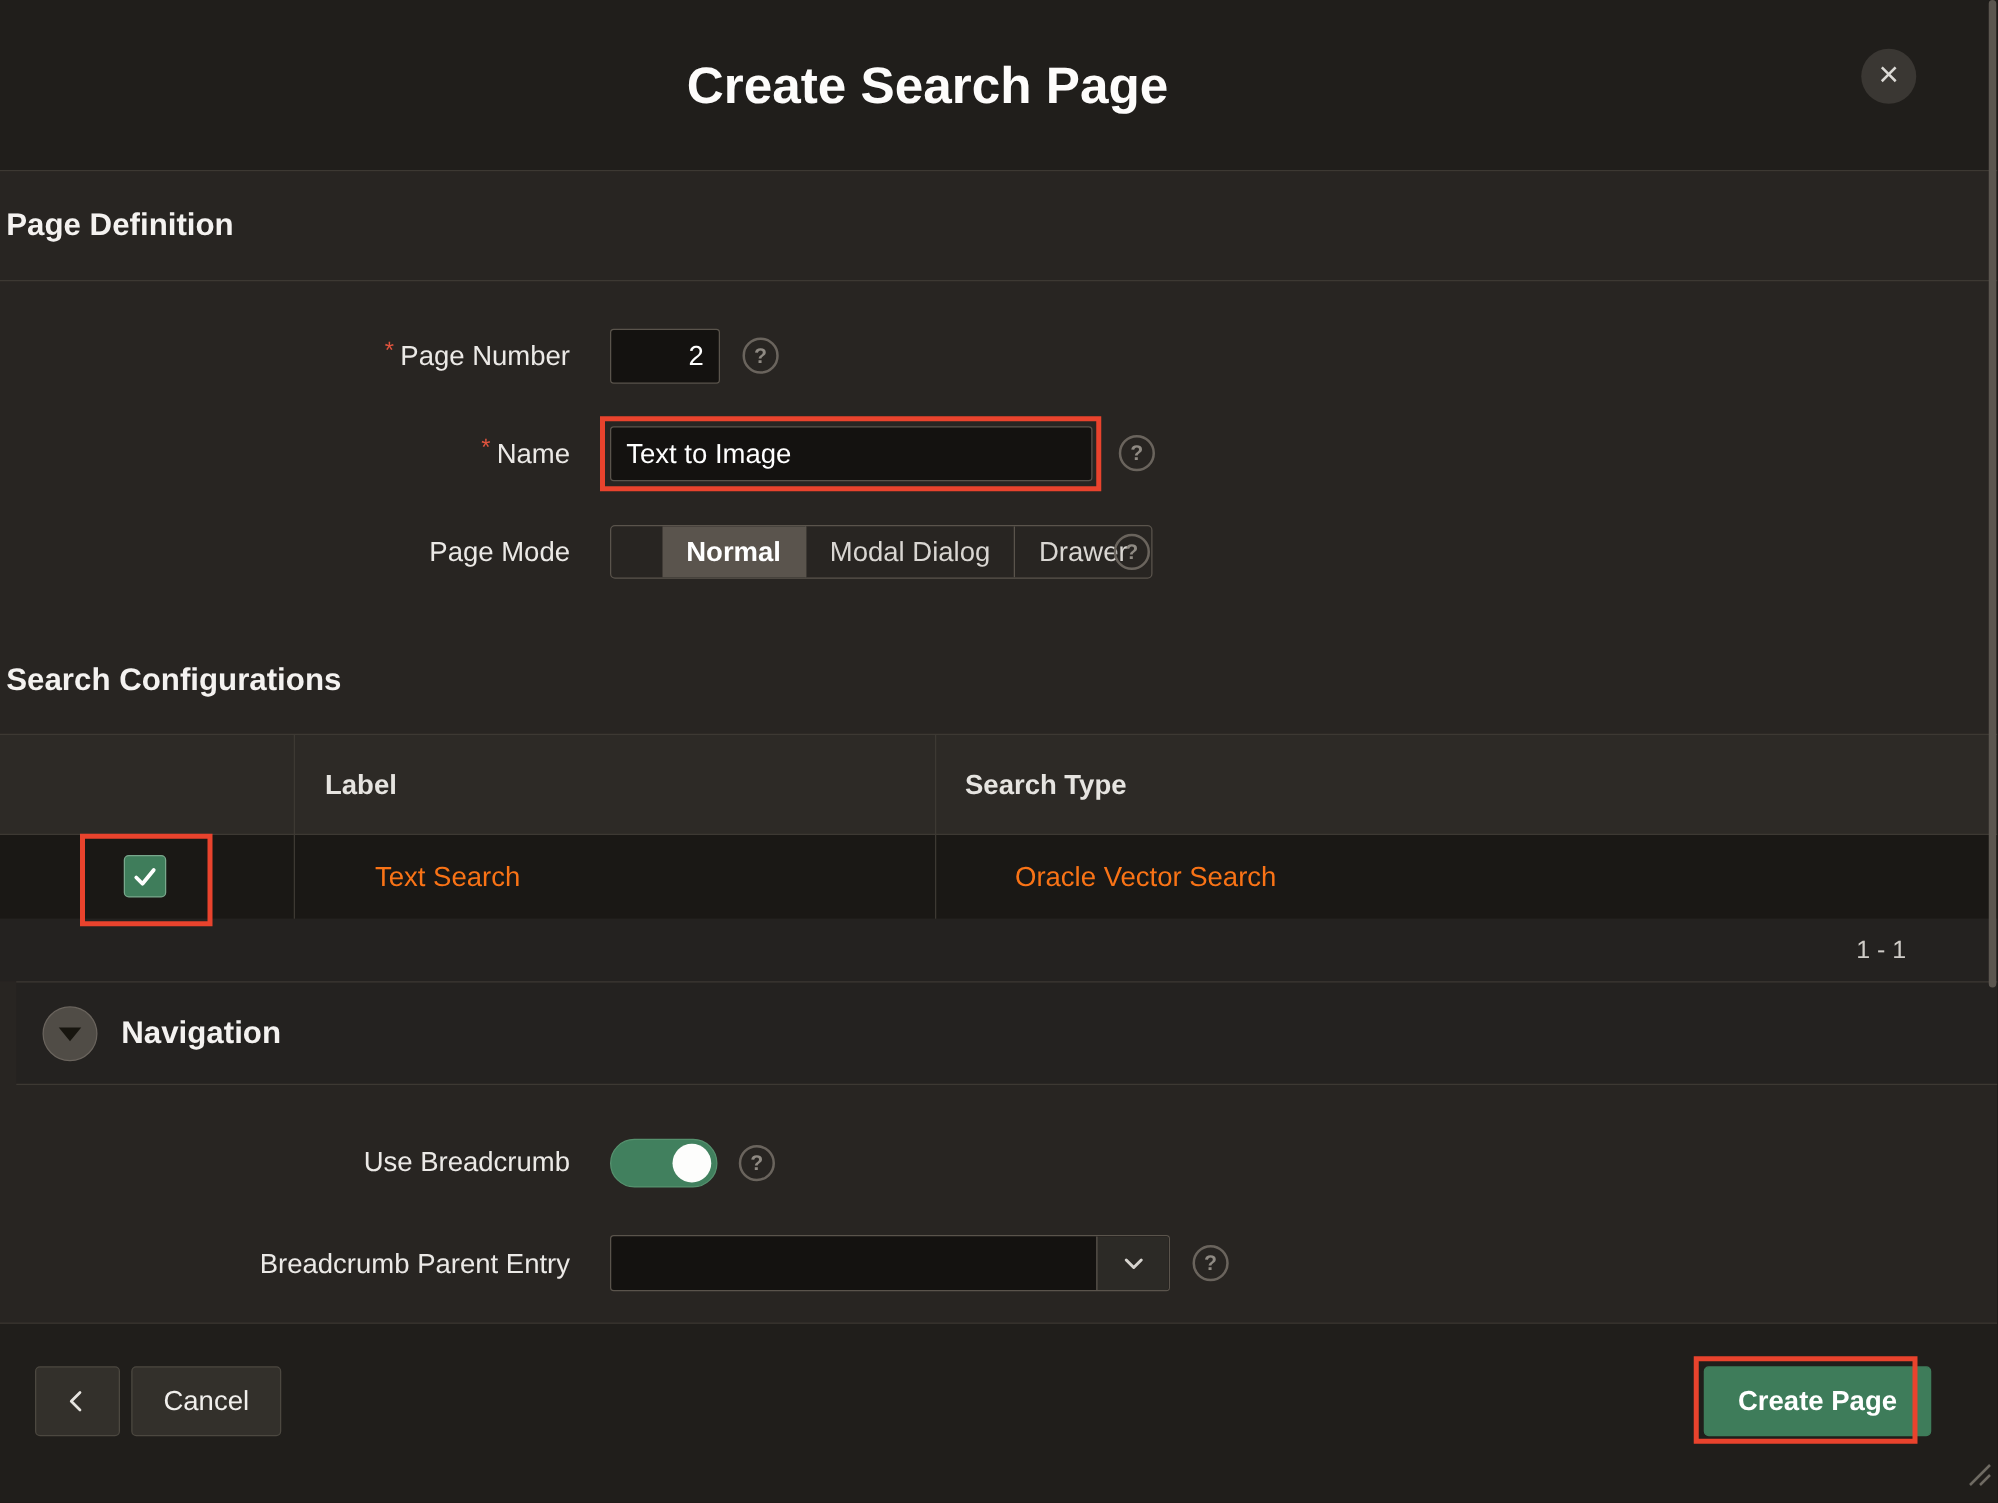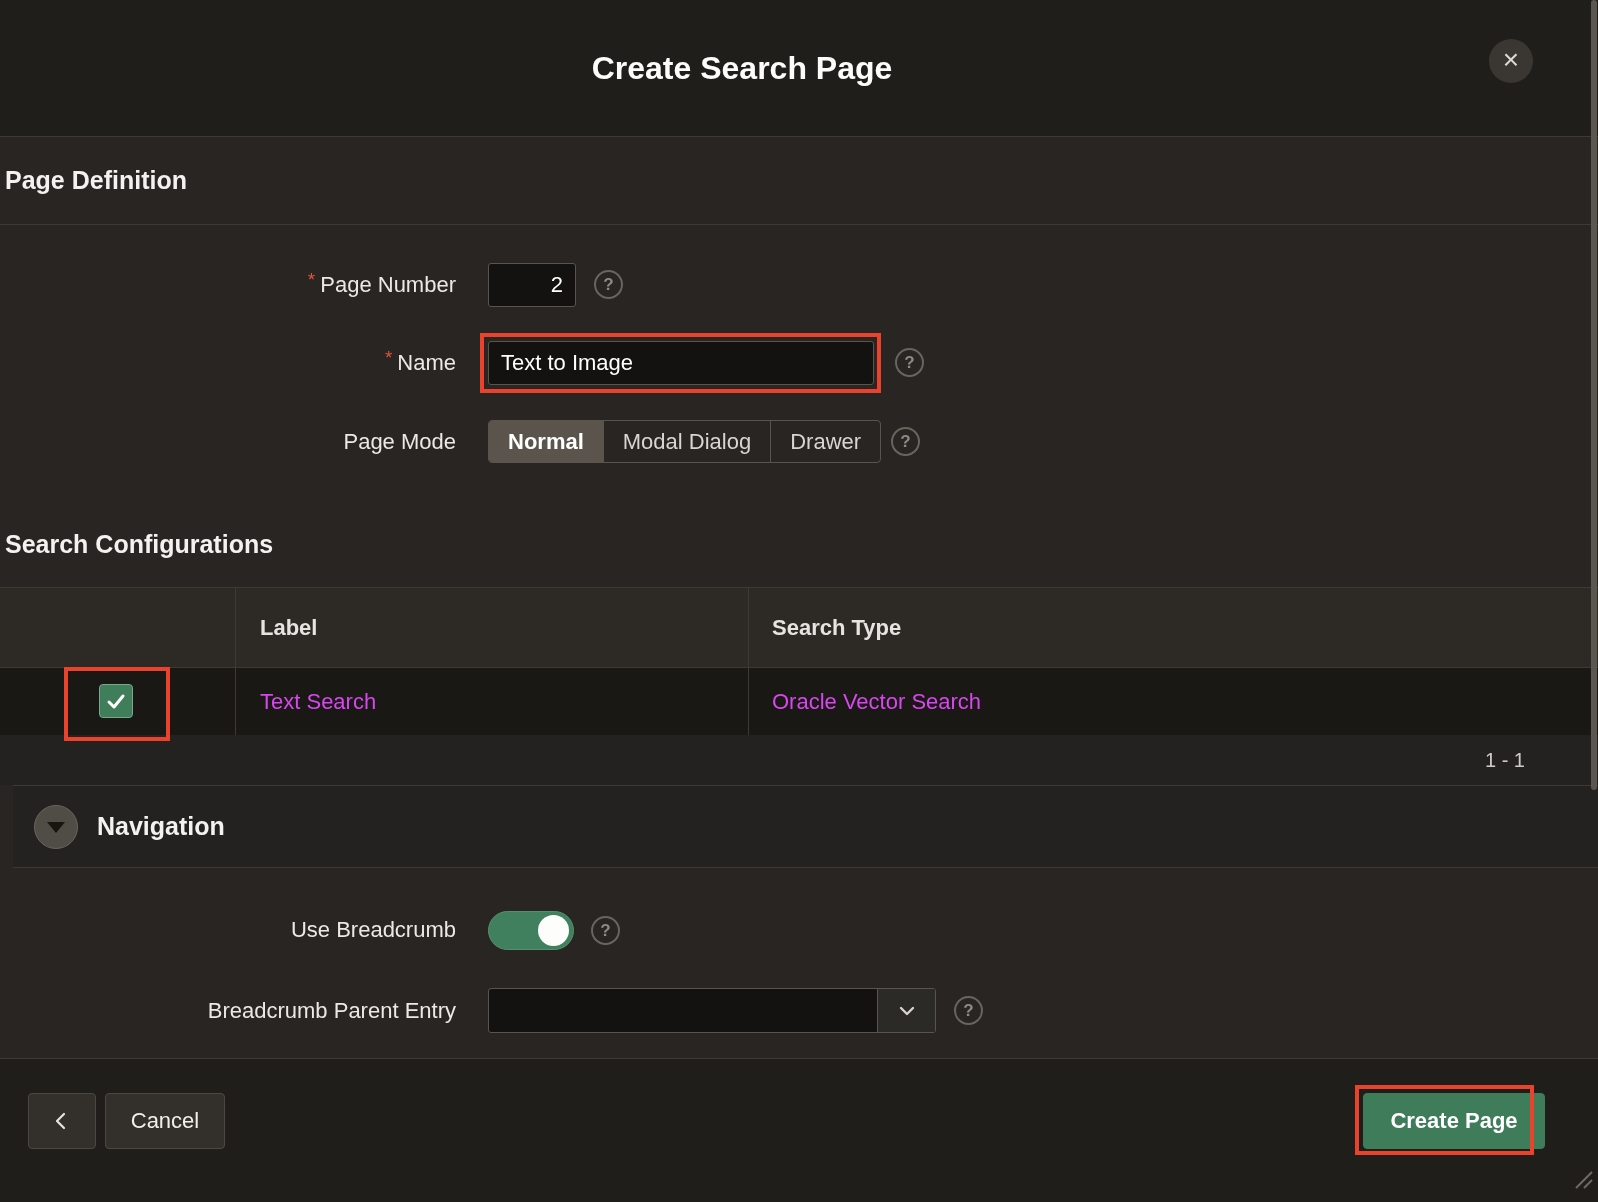--- a/index.html
+++ b/index.html
@@ -6,21 +6,21 @@
   html, body { margin:0; padding:0; background:#181614; }
   .dialog {
     position:relative; width:1598px; height:1202px; overflow:hidden;
     background:#282522; font-family:"Liberation Sans", sans-serif;
   }
   
   .dlg-header { position:absolute; left:0; top:0; width:100%; height:137px;
     background:#201e1b; border-bottom:1px solid #3d3933; }
   .dlg-title { position:absolute; left:0; right:114px; top:0; height:136px;
     margin:0; display:flex; align-items:center; justify-content:center;
-    font-size:32px; font-weight:bold; color:#fdfcfb; }
+    font-size:41px; font-weight:bold; color:#fdfcfb; }
   .close-btn { position:absolute; left:1489px; top:39px; width:44px; height:44px;
     border-radius:50%; background:#3a3733; border:none; cursor:pointer;
     display:flex; align-items:center; justify-content:center;
     color:#dcdad6; font-size:28px; line-height:1; padding:0 0 3px 0; font-family:inherit; }
   
   .sec-heading { position:absolute; left:0; width:100%; padding-left:5px;
     display:flex; align-items:center; font-weight:bold; color:#f4f2f0;
     font-size:25px; border-bottom:1px solid #3d3933; }
   #h-pagedef { top:137px; height:88px; }
   #h-search  { top:502px; height:86px; }
@@ -31,34 +31,34 @@
   .text-input { position:absolute; height:44px; background:#141210;
     border:1px solid #5a544c; border-radius:3px; color:#ffffff; font-size:22px;
     padding:0 12px; font-family:inherit; }
   #page-number-input { left:488px; top:263px; width:88px; text-align:right; }
   #name-input { left:488px; top:341px; width:386px; }
   .help-icon { position:absolute; width:29px; height:29px; border-radius:50%;
     border:2px solid #6a645d; color:#8f8a83; font-size:17px; font-weight:bold;
     display:flex; align-items:center; justify-content:center; background:transparent;
     cursor:pointer; font-family:inherit; padding:0; }
   .segmented { position:absolute; left:488px; top:420px; height:43px; display:flex;
-    border:1px solid #5a544c; border-radius:4px; overflow:hidden; }
+    border:1px solid #5a544c; border-radius:4px; overflow:hidden;padding-left:41px; }
   .seg-btn { display:flex; align-items:center; justify-content:center; padding:0 19px;
     font-size:22px; color:#d9d6d2; background:transparent; border:none;
     border-right:1px solid #5a544c; font-family:inherit; cursor:pointer; }
   .seg-btn:last-child { border-right:none; }
   .seg-btn.selected { background:#5a544d; color:#ffffff; font-weight:bold; }
   
   .tbl-header { position:absolute; left:0; top:588px; width:100%; height:80px;
     background:#2d2a26; border-bottom:1px solid #3d3933; }
   .th { position:absolute; top:0; height:79px; display:flex; align-items:center;
     font-size:22px; font-weight:bold; color:#e6e4e0; }
   .tbl-row { position:absolute; left:0; top:668px; width:100%; height:67px; background:#1a1815; }
   .td { position:absolute; top:0; height:67px; display:flex; align-items:center;
-    font-size:22px; color:#d946ef; }
+    font-size:22px; color:#f97316;margin-left:40px; }
   .col-sep { position:absolute; top:588px; width:1px; height:147px; background:#3d3933; z-index:2; }
   .row-checkbox { position:absolute; left:99px; top:684px; width:34px; height:34px;
     background:#3f7d5b; border:1px solid #79a78c; border-radius:4px;
     display:flex; align-items:center; justify-content:center; cursor:pointer; padding:0; }
   .pagination { position:absolute; left:0; top:735px; width:100%; height:50px; background:#242220; }
   .pagination-text { position:absolute; right:73px; top:0; height:50px;
     display:flex; align-items:center; font-size:20px; color:#cfccc7; }
   
   .nav-band { position:absolute; left:0; top:785px; width:100%; height:83px;
     background:#242220; border-top:1px solid #3d3933; border-bottom:1px solid #3d3933;margin-left:13px; }

